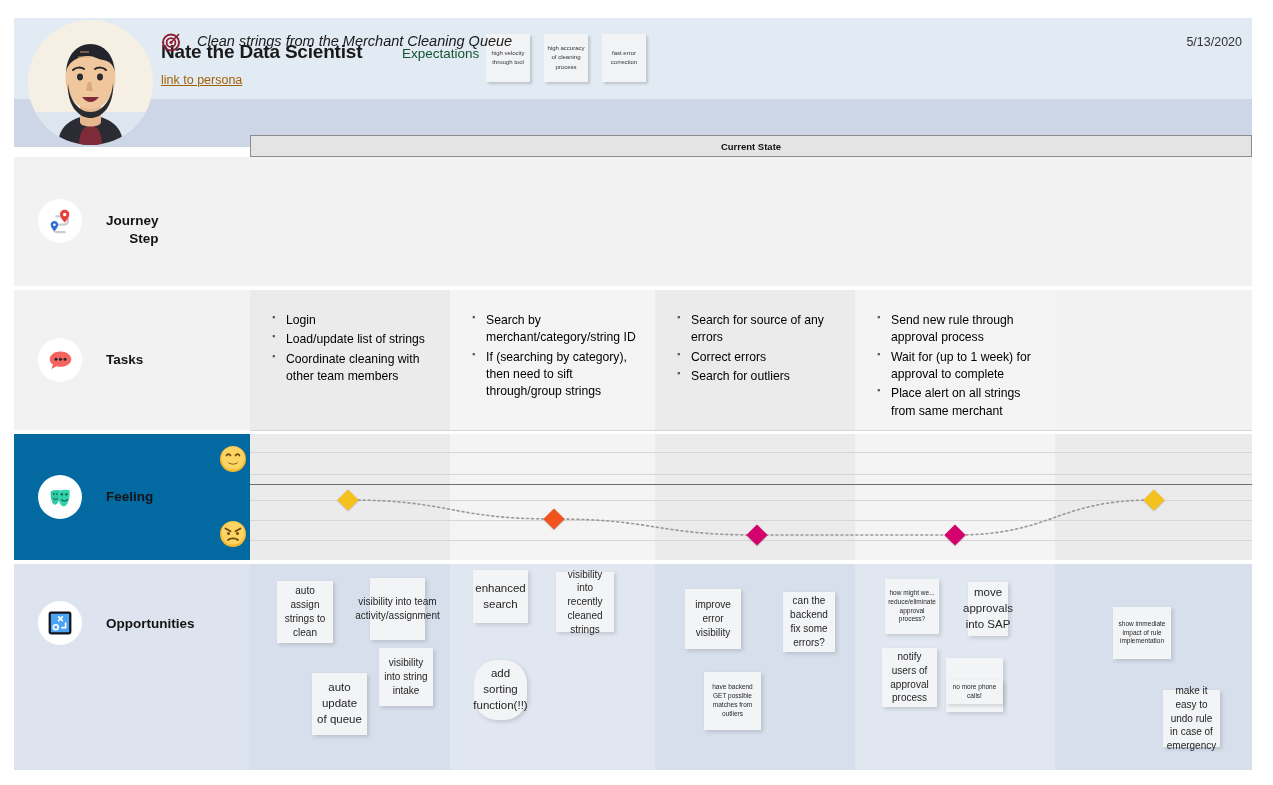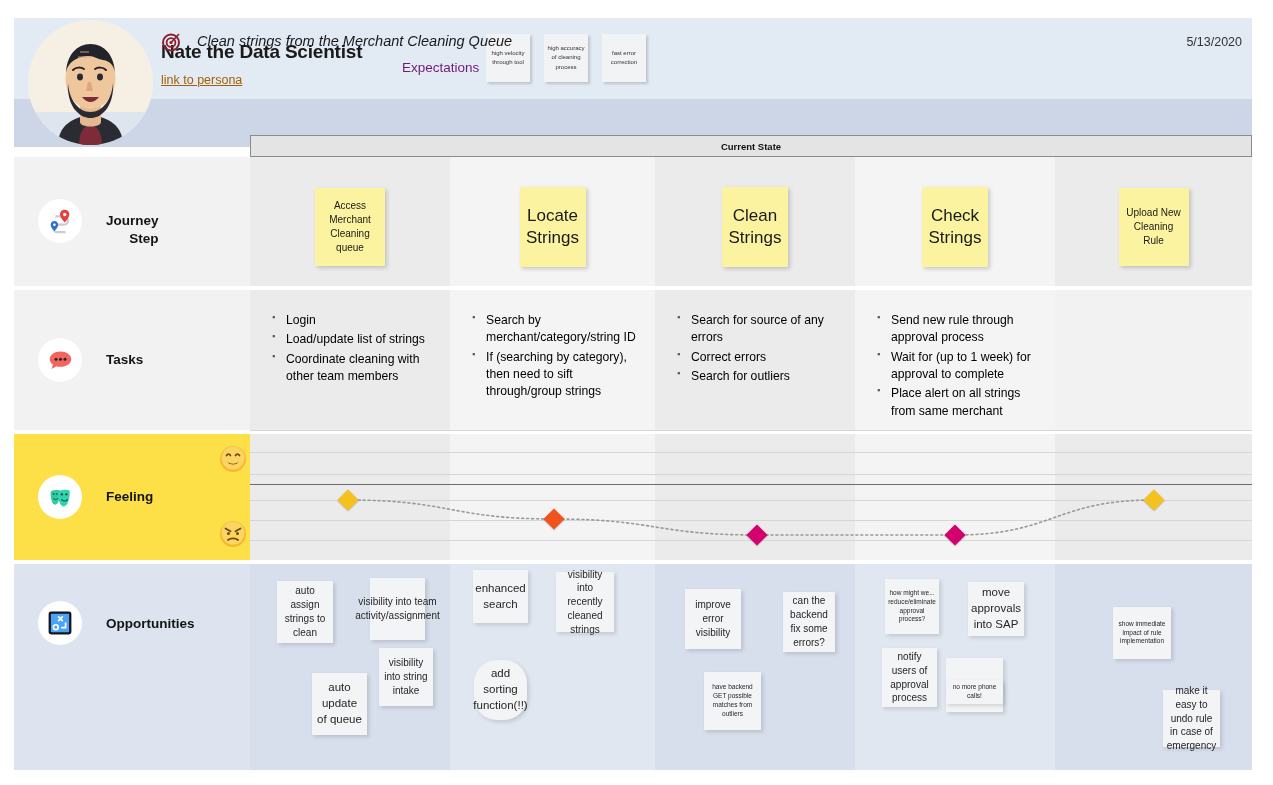--- a/index.html
+++ b/index.html
@@ -28,22 +28,22 @@
   }
   .persona-name {
     position: absolute; left: 147px; top: 23px;
     font-size: 19px; font-weight: bold; color: #1a1a1a; letter-spacing: -.2px;
   }
   .persona-link {
     position: absolute; left: 147px; top: 55px;
     font-size: 12.5px; color: #a16207; text-decoration: underline; cursor: pointer;
   }
   .exp-label {
-    position: absolute; left: 388px; top: 42px;
-    font-size: 13.5px; color: #701a75;
+    position: absolute; left: 388px; top: 28px;
+    font-size: 13.5px; color: #14532d;
   }
   .exp-notes { position: absolute; left: 472px; top: 16px; display: flex; gap: 14px; }
   .exp-note {
     width: 44px; height: 48px; background: #f2f3f5;
     box-shadow: 1.5px 1.5px 2.5px rgba(0,0,0,.17);
     display: flex; align-items: center; justify-content: center; text-align: center;
     font-size: 6px; line-height: 1.55; color: #333; padding: 2px;
   }
   .goal-icon { position: absolute; left: 147px; top: 14px; width: 20px; height: 20px; }
   .goal-text {
@@ -60,21 +60,21 @@
     position: absolute; left: 236px; top: 117px; width: 1002px; height: 22px;
     background: #e4e4e4; border: 1px solid #8c8c8c;
     display: flex; align-items: center; justify-content: center;
     font-size: 9.5px; font-weight: bold; color: #111;
   }
 
   
   .row { position: absolute; left: 0; width: 1238px; }
   .row-journey  { top: 139px;  height: 129px; background: #f2f2f2; }
   .row-tasks    { top: 272px;  height: 140px; background: #f2f2f2; }
-  .row-feeling  { top: 416px;  height: 126px; background: #fde047; }
+  .row-feeling  { top: 416px;  height: 126px; background: #0369a1; }
   .row-opps     { top: 546px;  height: 206px; background: #dde4ef; }
 
   .row-head { position: absolute; left: 0; top: 0; width: 236px; height: 100%; text-align: right; }
   .row-icon {
     position: absolute; left: 24px; width: 44px; height: 44px; border-radius: 50%;
     background: #ffffff; display: flex; align-items: center; justify-content: center;
   }
   .row-title {
     position: absolute; left: 92px; font-size: 13.5px; font-weight: bold; color: #141414;
     line-height: 1.35;
@@ -197,37 +197,20 @@
           <circle cx="20" cy="8" r="1.8" fill="#fff"></circle>
           <path d="M9 15c2.2 0 4 1.8 4 4 0 2.9-4 6.8-4 6.8S5 21.9 5 19c0-2.2 1.8-4 4-4z" fill="#2f6fd0"></path>
           <circle cx="9" cy="19" r="1.4" fill="#fff"></circle>
         </svg>
       </div>
       <div class="row-title" style="top:55px">
         <span>Journey</span><br>
         <span>Step</span>
       </div>
     </div>
-    <div class="cols">
-      <div class="col c1 stripe-a">
-        <div class="sticky-y js-small">Access Merchant Cleaning queue</div>
-      </div>
-      <div class="col c2 stripe-b">
-        <div class="sticky-y js-big">Locate Strings</div>
-      </div>
-      <div class="col c3 stripe-a">
-        <div class="sticky-y js-big">Clean Strings</div>
-      </div>
-      <div class="col c4 stripe-b">
-        <div class="sticky-y js-big">Check Strings</div>
-      </div>
-      <div class="col c5 stripe-a">
-        <div class="sticky-y js-small">Upload New Cleaning Rule</div>
-      </div>
-    </div>
   </div>
 
   <div class="row row-tasks">
     <div class="row-head">
       <div class="row-icon" style="top:48px">
         <svg viewBox="0 0 30 30" width="27" height="27">
           <path d="M15 5c6.6 0 12 3.8 12 8.6S21.6 22 15 22c-1.6 0-3.1-.2-4.5-.6L5 24.5l1.6-5C4.4 18 3 15.9 3 13.6 3 8.8 8.4 5 15 5z" fill="#f4645f"></path>
           <circle cx="10" cy="13.6" r="1.7" fill="#26262e"></circle>
           <circle cx="15" cy="13.6" r="1.7" fill="#26262e"></circle>
           <circle cx="20" cy="13.6" r="1.7" fill="#26262e"></circle>
@@ -359,21 +342,21 @@
         <div class="opp sz-md" style="left: 356px; top: 14px; width: 55px; height: 62px;">visibility into team activity/assignment</div>
         <div class="opp sz-lg" style="left: 298px; top: 109px; width: 55px; height: 62px;">auto update of queue</div>
         <div class="opp sz-md" style="left: 365px; top: 84px; width: 54px; height: 58px;">visibility into string intake</div>
         <div class="opp sz-lg" style="left: 459px; top: 6px; width: 55px; height: 53px;">enhanced search</div>
         <div class="opp sz-md" style="left: 542px; top: 8px; width: 58px; height: 60px;">visibility into recently cleaned strings</div>
         <div class="opp sz-lg" style="left: 460px; top: 96px; width: 53px; height: 60px; border-radius: 23px;">add sorting function(!!)</div>
         <div class="opp sz-md" style="left: 671px; top: 25px; width: 56px; height: 60px;">improve error visibility</div>
         <div class="opp sz-md" style="left: 769px; top: 28px; width: 52px; height: 60px;">can the backend fix some errors?</div>
         <div class="opp sz-sm" style="left: 690px; top: 108px; width: 57px; height: 58px;">have backend GET possible matches from outliers</div>
         <div class="opp sz-sm" style="left: 871px; top: 15px; width: 54px; height: 55px;">how might we... reduce/eliminate approval process?</div>
-        <div class="opp sz-lg" style="left: 954px; top: 18px; width: 56px; height: 54px;">move approvals into SAP</div>
+        <div class="opp sz-lg" style="left: 954px; top: 18px; width: 40px; height: 54px;">move approvals into SAP</div>
         <div class="opp sz-md" style="left: 868px; top: 84px; width: 55px; height: 59px;">notify users of approval process</div>
         <div class="opp sz-sm" style="left: 932px; top: 94px; width: 57px; height: 54px;">digitize editing</div>
         <div class="opp sz-sm" style="left: 932px; top: 116px; width: 57px; height: 24px;">no more phone calls!</div>
         <div class="opp sz-sm" style="left: 1099px; top: 43px; width: 58px; height: 52px;">show immediate impact of rule implementation</div>
         <div class="opp sz-md" style="left: 1149px; top: 126px; width: 57px; height: 57px;">make it easy to undo rule in case of emergency</div>
       </div>
   </div>
 
 </div>
 

